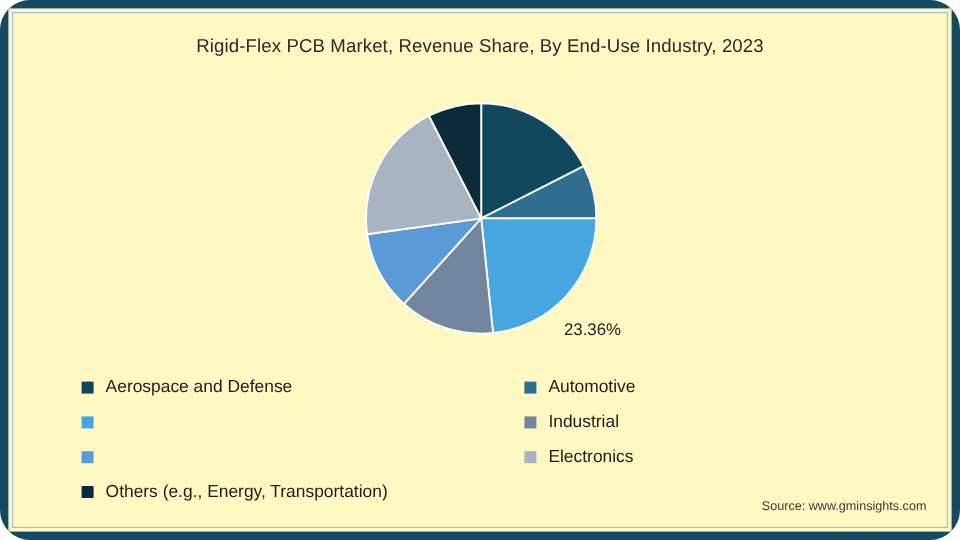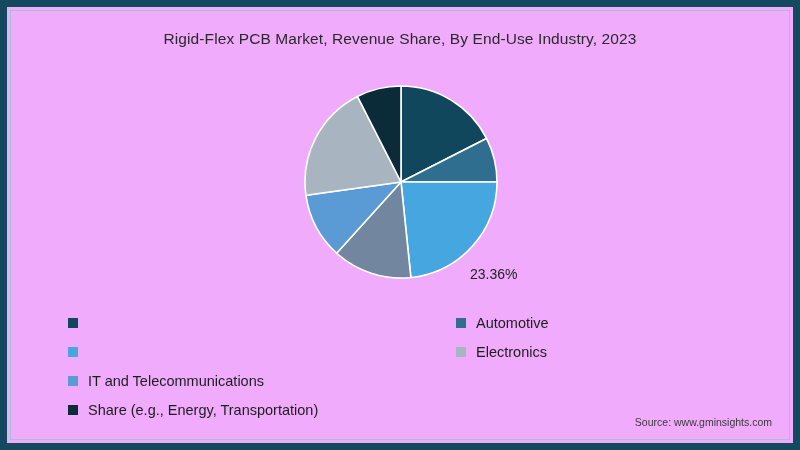--- a/index.html
+++ b/index.html
@@ -7,23 +7,24 @@
     padding: 0;
     background: #ffffff;
   }
   body {
     font-family: "Liberation Sans", sans-serif;
   }
   #canvas {
     position: relative;
     width: 800px;
     height: 450px;
-    background: #f0abfc;
+    background: #fef9c3;
     overflow: hidden;
     box-sizing: border-box;
+    border-radius: 25px;
   }
   
   .frame-outer {
     position: absolute;
     left: 0; top: 0;
     width: 800px; height: 450px;
     box-sizing: border-box;
     border: 7px solid #14495F;
     pointer-events: none;
   }
@@ -69,21 +70,21 @@
     position: absolute;
     left: 68px;
     top: 308px;
     width: 620px;
   }
   .legend-col {
     position: absolute;
     top: 0;
   }
   .legend-col.left { left: 0; width: 380px; }
-  .legend-col.right { left: 388px; width: 235px; }
+  .legend-col.right { left: 369px; width: 235px; }
   .legend-item {
     display: flex;
     align-items: center;
     height: 29px;
   }
   .legend-swatch {
     width: 10px;
     height: 10px;
     flex: 0 0 10px;
     margin-right: 10px;
@@ -124,37 +125,41 @@
         <path d="M 97 97 L 53.42 11.46 A 96 96 0 0 1 97.00 1.00 Z" fill="#0B2B38" stroke="#FFFFFF" stroke-width="1.6"></path>
       </svg>
   </div>
 
   <div class="data-label">23.36%</div>
 
   <div class="legend">
     <div class="legend-col left" id="legend-left">
         <div class="legend-item">
           <span class="legend-swatch" style="background: rgb(17, 71, 92);"></span>
+          <span class="legend-label">Aerospace and Defense</span>
         </div>
         <div class="legend-item">
           <span class="legend-swatch" style="background: rgb(70, 167, 224);"></span>
         </div>
         <div class="legend-item">
           <span class="legend-swatch" style="background: rgb(91, 155, 213);"></span>
-          <span class="legend-label">IT and Telecommunications</span>
         </div>
         <div class="legend-item">
           <span class="legend-swatch" style="background: rgb(11, 43, 56);"></span>
-          <span class="legend-label">Share (e.g., Energy, Transportation)</span>
+          <span class="legend-label">Others (e.g., Energy, Transportation)</span>
         </div>
       </div>
     <div class="legend-col right" id="legend-right">
         <div class="legend-item">
           <span class="legend-swatch" style="background: rgb(47, 110, 142);"></span>
           <span class="legend-label">Automotive</span>
+        </div>
+        <div class="legend-item">
+          <span class="legend-swatch" style="background: rgb(114, 134, 159);"></span>
+          <span class="legend-label">Industrial</span>
         </div>
         <div class="legend-item">
           <span class="legend-swatch" style="background: rgb(168, 180, 192);"></span>
           <span class="legend-label">Electronics</span>
         </div>
       </div>
   </div>
 
   <div class="source">Source: www.gminsights.com</div>
 

